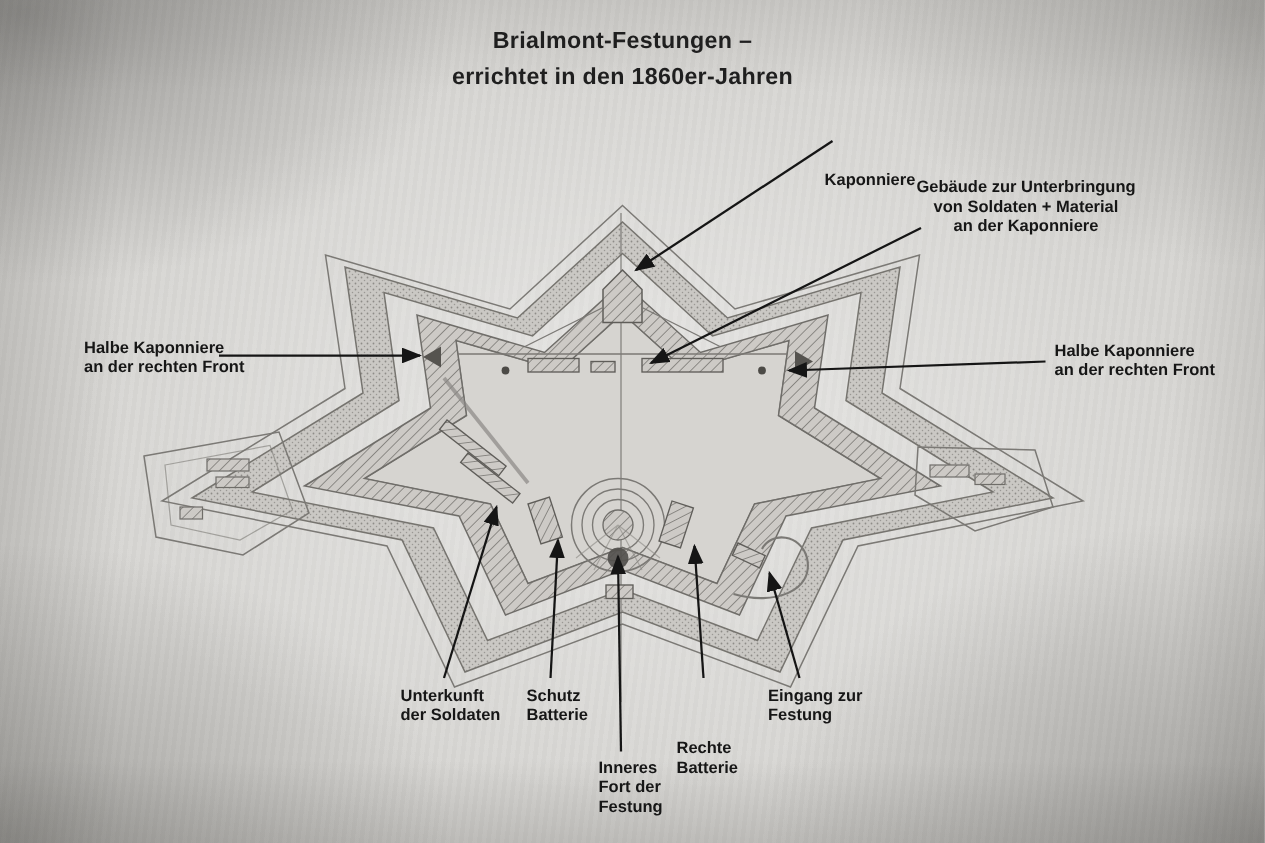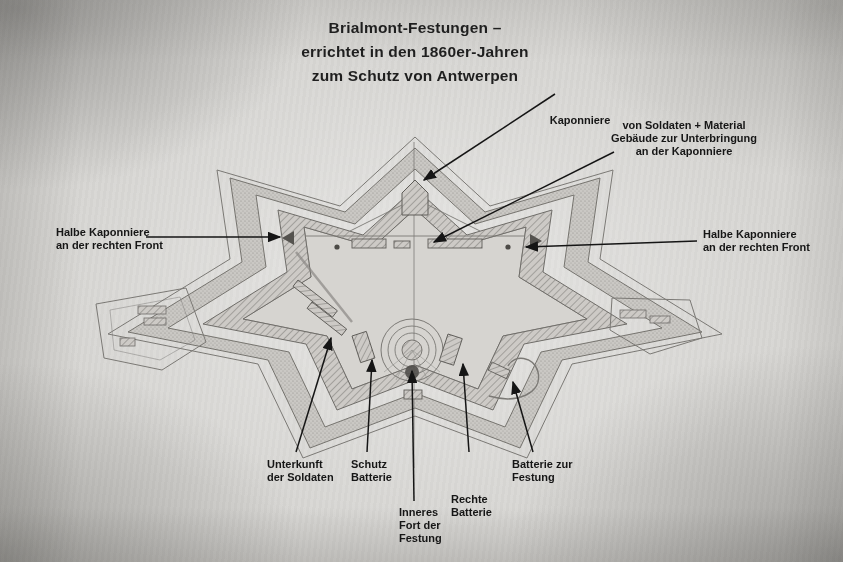--- a/index.html
+++ b/index.html
@@ -151,30 +151,29 @@
     <line class="arrow" x1="296" y1="452" x2="331" y2="338" marker-end="url(#ah)"></line>
     <line class="arrow" x1="367" y1="452" x2="372" y2="360" marker-end="url(#ah)"></line>
     <line class="arrow" x1="469" y1="452" x2="463" y2="364" marker-end="url(#ah)"></line>
     <line class="arrow" x1="533" y1="452" x2="513" y2="382" marker-end="url(#ah)"></line>
     <line class="arrow" x1="414" y1="501" x2="412" y2="371" marker-end="url(#ah)"></line>
   </svg>
 
   <div class="title">
     <span>Brialmont-Festungen –</span>
     <span>errichtet in den 1860er-Jahren</span>
-    <span>zum Schutz von Antwerpen</span>
   </div>
 
   <div class="label centered" style="left:540px; top:77px; width:80px;margin-top:37px;">
     <span>Kaponniere</span>
   </div>
 
   <div class="label centered" style="left:605px; top:119px; width:158px;">
+    <span>Gebäude zur Unterbringung</span>
     <span>von Soldaten + Material</span>
-    <span>Gebäude zur Unterbringung</span>
     <span>an der Kaponniere</span>
   </div>
 
   <div class="label" style="left:56px; top:226px;">
     <span>Halbe Kaponniere</span>
     <span>an der rechten Front</span>
   </div>
 
   <div class="label" style="left:703px; top:228px;">
     <span>Halbe Kaponniere</span>
@@ -190,21 +189,21 @@
     <span>Schutz</span>
     <span>Batterie</span>
   </div>
 
   <div class="label" style="left:451px; top:458px;margin-top:35px;">
     <span>Rechte</span>
     <span>Batterie</span>
   </div>
 
   <div class="label" style="left:512px; top:458px;">
-    <span>Batterie zur</span>
+    <span>Eingang zur</span>
     <span>Festung</span>
   </div>
 
   <div class="label" style="left:399px; top:506px;">
     <span>Inneres</span>
     <span>Fort der</span>
     <span>Festung</span>
   </div>
 
 </div>

